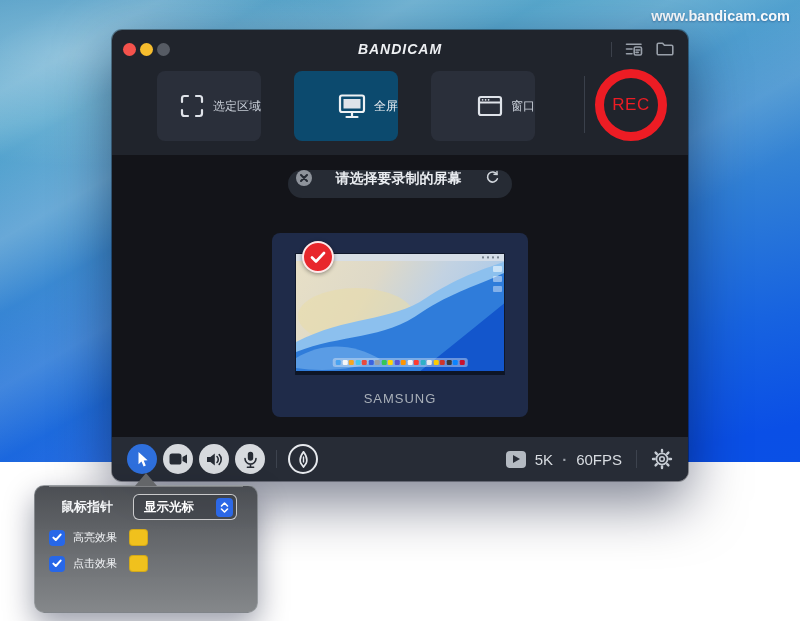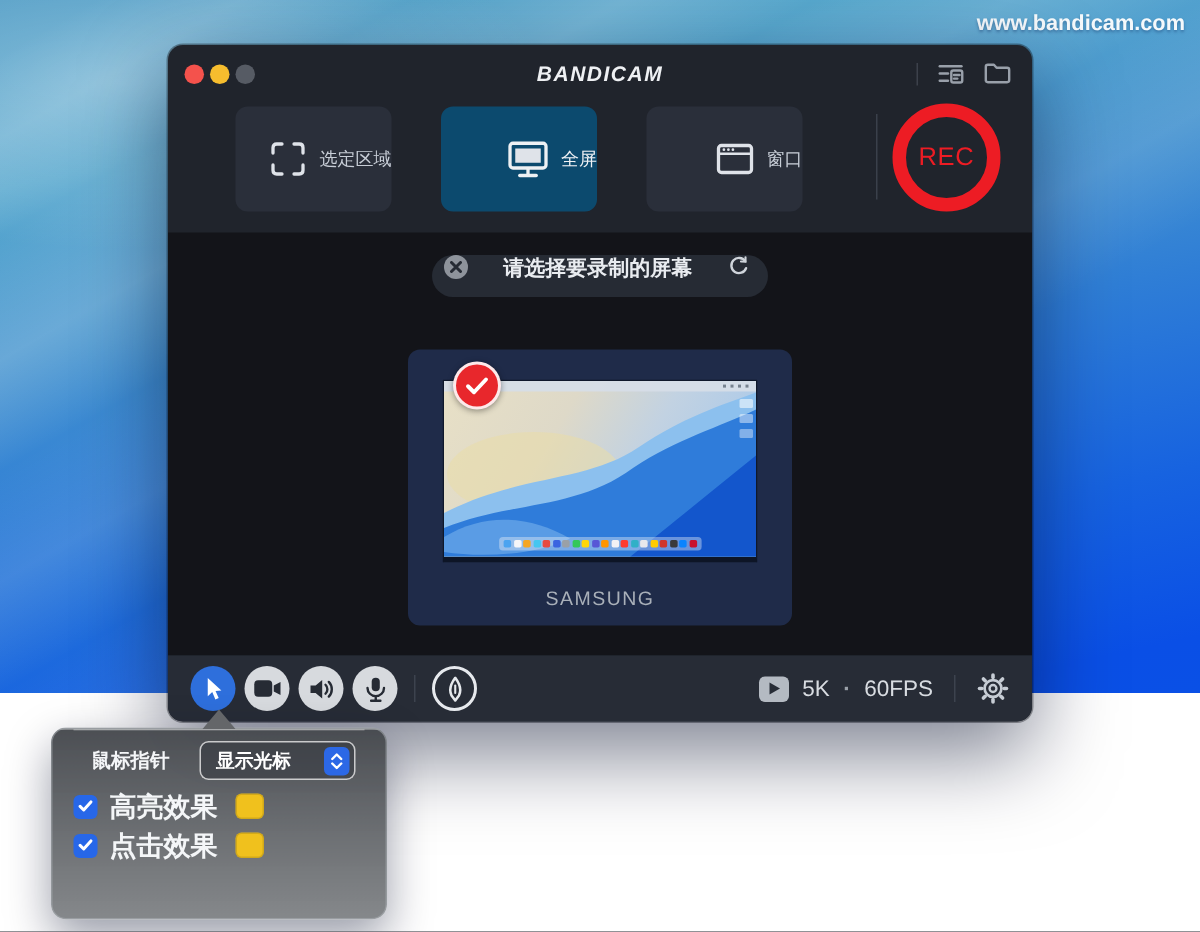--- a/index.html
+++ b/index.html
@@ -111,21 +111,21 @@
   .pop-label { font-size:13px; font-weight:bold; white-space:nowrap; }
   .select-box { width:104px; height:26px; border-radius:6px; background:rgba(52,57,64,.55);
     border:1.5px solid rgba(255,255,255,.72); display:flex; align-items:center; padding:0 3px 0 10px; }
   .select-value { flex:1; font-size:12.5px; font-weight:bold; color:#fff; white-space:nowrap; }
   .stepper { width:17px; height:19px; border-radius:4px; background:#2c68e6;
     display:flex; align-items:center; justify-content:center; }
   .check-row { margin-top:9px; display:flex; align-items:center; height:17px; }
   .checkbox { width:16px; height:16px; border-radius:4px; background:#2767e8;
     display:flex; align-items:center; justify-content:center; }
   .checkbox:not(.checked) svg { display:none; }
-  .check-label { font-size:18px; font-weight:bold; margin-left:8px; white-space:nowrap; }
+  .check-label { font-size:11px; font-weight:normal; margin-left:8px; white-space:nowrap; }
   .swatch { width:19px; height:17px; border-radius:4px; margin-left:12px;
     box-shadow:inset 0 0 0 1px rgba(0,0,0,.12); }
 </style>
 </head>
 <body>
 
 <div class="stage">
 
   <div class="watermark">www.bandicam.com</div>
 

